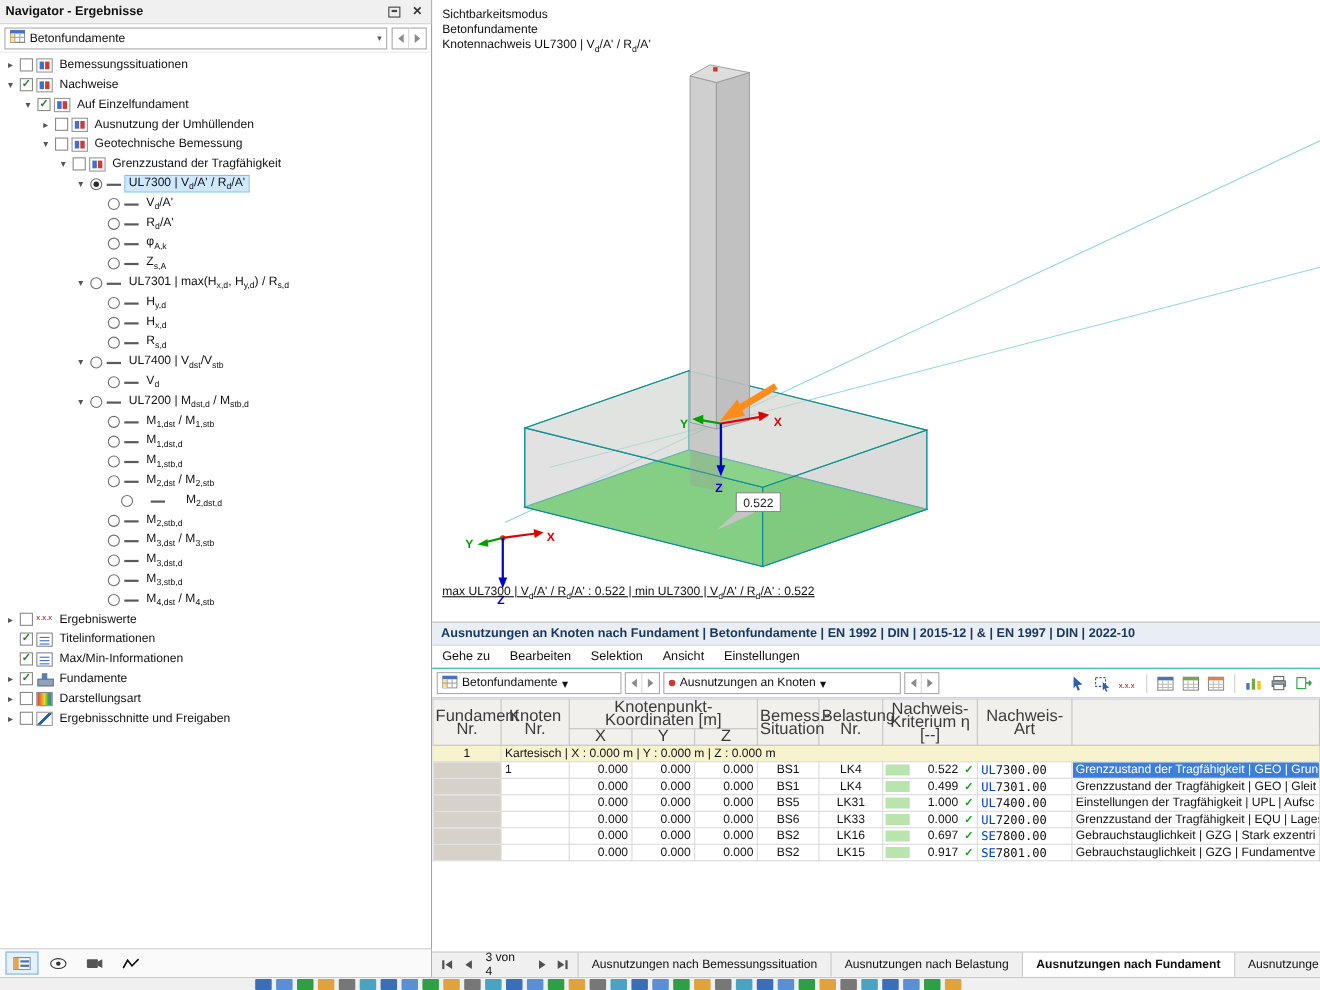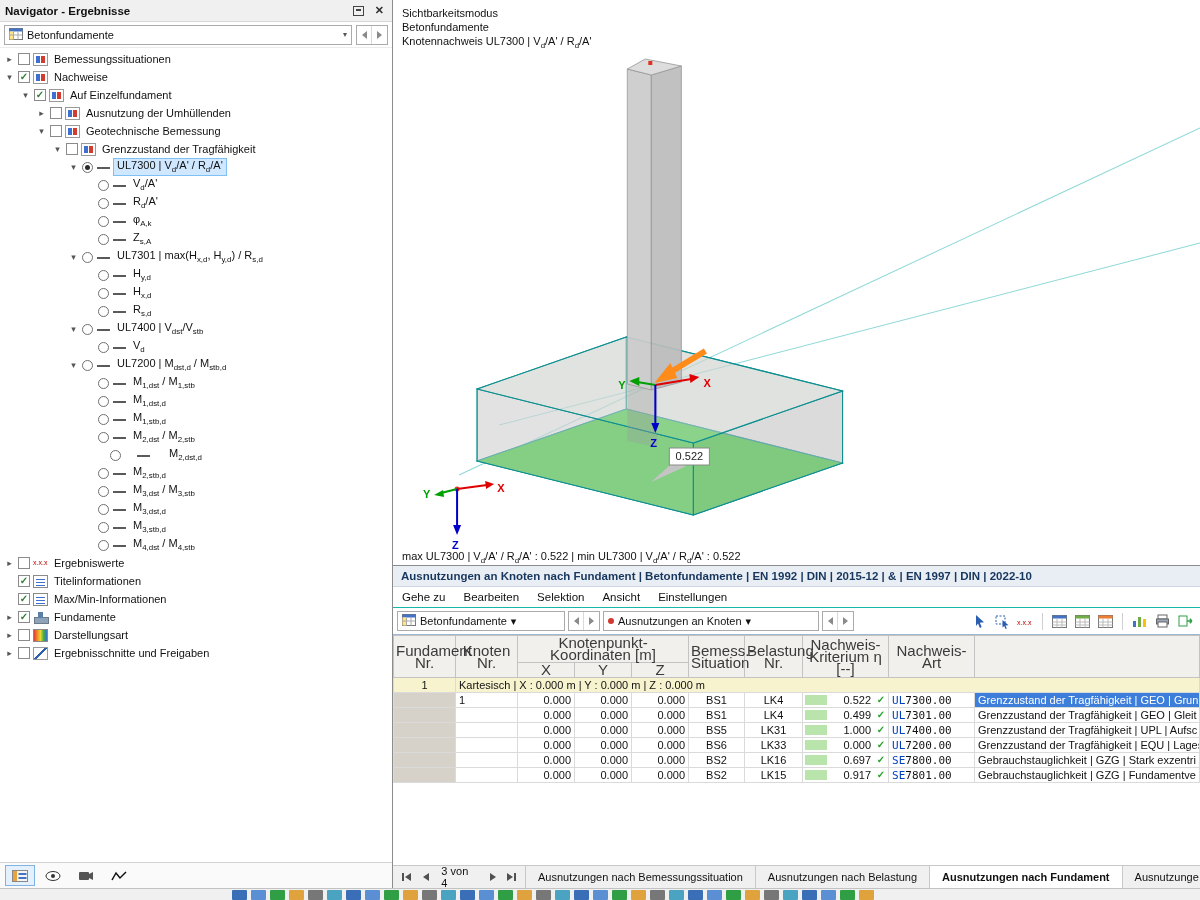--- a/index.html
+++ b/index.html
@@ -48,21 +48,21 @@
   .nav-spacer { flex:1; }
   .nav-tabs { height:26px; flex:none; border-top:1px solid #d2d2d2; display:flex; align-items:center; gap:3px; padding:0 5px; background:#fafafa; }
   .nav-tab { width:30px; height:21px; display:flex; align-items:center; justify-content:center; border:1px solid transparent; }
   .nav-tab.active { border-color:#7fb2e5; background:#e4f0fb; }
 
   
   .right { flex:1; display:flex; flex-direction:column; min-width:0; }
   .viewport { height:565px; flex:none; position:relative; background:#fff; overflow:hidden; }
   .scene { position:absolute; inset:0; width:100%; height:100%; }
   .vp-top { position:absolute; top:6px; left:9px; line-height:14px; }
-  .vp-status { position:absolute; bottom:0; left:9px; }
+  .vp-status { position:absolute; bottom:19px; left:9px;text-decoration:underline; }
 
   .table-panel { flex:1; border-top:1px solid #8c8c8c; display:flex; flex-direction:column; background:#fff; min-height:0; }
   .tp-title { height:21px; flex:none; background:#e9eef5; border-bottom:1px solid #ccd6e4; display:flex; align-items:center; padding:0 8px; font-weight:bold; font-size:11.5px; color:var(--title-navy,#17365d); white-space:nowrap; overflow:hidden; }
   .tp-menus { height:21px; flex:none; display:flex; align-items:center; border-bottom:1px solid #14b8a6; font-size:11.5px; }
   .menu-item { padding:0 9px; }
   .tp-toolbar { height:27px; flex:none; display:flex; align-items:center; gap:3px; padding:0 4px; border-bottom:1px solid #9fb6d4; }
   .tcombo { height:20px; border:1px solid #ababab; background:#fff; display:flex; align-items:center; gap:4px; padding:0 4px; }
   .tcombo.c1 { width:168px; } .tcombo.c2 { width:216px; }
   .red-dot { width:6px; height:6px; border-radius:50%; background:#d03a2f; flex:none; }
   .tb-icons { flex:1; display:flex; align-items:center; justify-content:flex-end; gap:2px; }
@@ -614,21 +614,21 @@
                 <td class="num">0.000</td>
                 <td class="num">0.000</td>
                 <td class="ctr">BS5</td>
                 <td class="ctr">LK31</td>
                 <td class="eta-cell">
                   <span class="eta-bar"></span>
                   <span class="eta-val">1.000</span>
                   <span class="chk">✓</span>
                 </td>
                 <td class="code-cell"><span class="cp">UL</span><span class="cn">7400.00</span></td>
-                <td class="desc-cell">Grenzzustand der Tragfähigkeit | UPL | Aufsc</td>
+                <td class="desc-cell">Einstellungen der Tragfähigkeit | UPL | Aufsc</td>
               </tr>
               <tr class="drow">
                 <td class="fund-col"></td>
                 <td class="knoten-col"></td>
                 <td class="num">0.000</td>
                 <td class="num">0.000</td>
                 <td class="num">0.000</td>
                 <td class="ctr">BS6</td>
                 <td class="ctr">LK33</td>
                 <td class="eta-cell">

